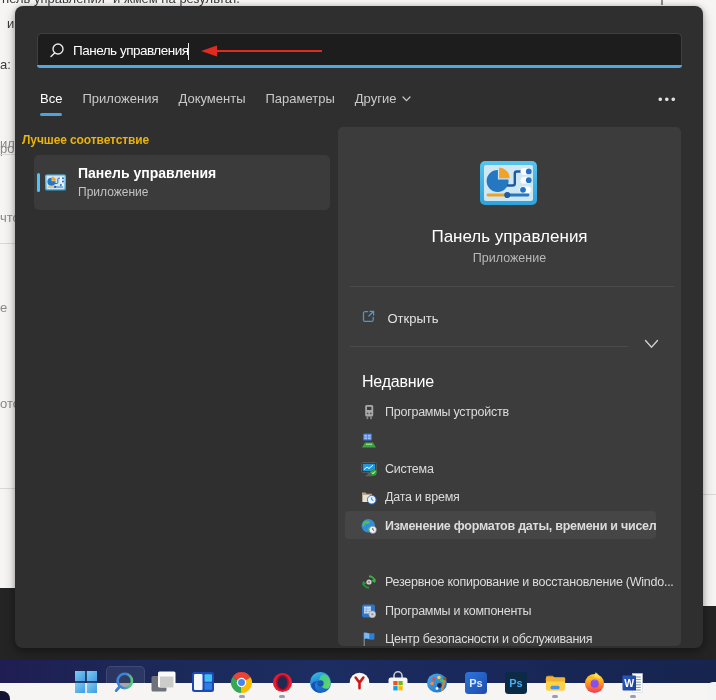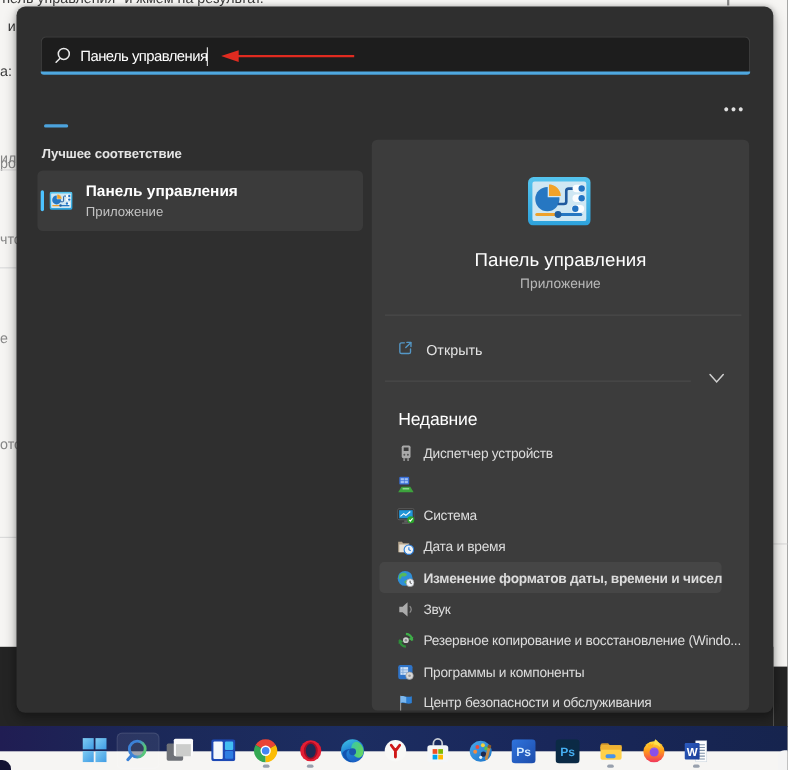--- a/index.html
+++ b/index.html
@@ -23,21 +23,21 @@
   .sb-underline { left:22px; top:59px; width:645px; height:3px; background:#4fa8e0; border-radius:0 0 5px 5px; }
   .sb-text { left:58px; top:37px; color:#ffffff; font-size:13.5px; letter-spacing:-0.5px; }
   .caret { left:173px; top:37px; width:1px; height:17px; background:#e8e8e8; }
 
   .tabs { left:25px; top:84.5px; color:#c9c9c9; font-size:13px; }
   .tabs span { margin-right:20px; }
   .tabs .on { color:#fff; }
   .tabpill { left:24.5px; top:107px; width:22px; height:3px; border-radius:2px; background:#4ca3dd; }
   .dots { left:643px; top:86px; color:#e0e0e0; font-size:13px; letter-spacing:2px; }
 
-  .bm-label { left:23px; top:127px; color:#e5e5e5; font-size:12px; font-weight:bold; letter-spacing:-0.1px; }
+  .bm-label { left:7px; top:127px; color:#eab308; font-size:12px; font-weight:bold; letter-spacing:-0.1px; }
   .bm-card { left:18.5px; top:148.5px; width:296px; height:55px; background:#3b3b3b; border-radius:5px; }
   .bm-accent { left:21.5px; top:167px; width:3px; height:19px; background:#4cc2ff; border-radius:2px; }
   .bm-icon { left:30px; top:168px; }
   .bm-title { left:63px; top:159px; color:#fff; font-size:14px; font-weight:bold; }
   .bm-sub { left:63px; top:179px; color:#c2c2c2; font-size:12px; }
 
   .rcard { left:323px; top:121px; width:343px; height:519px; background:#3c3c3c; border-radius:5px; overflow:hidden; }
   .r-icon { left:142px; top:34px; }
   .r-title { left:0; top:100px; width:343px; text-align:center; color:#fff; font-size:17px; }
   .r-sub { left:0; top:124px; width:343px; text-align:center; color:#b8b8b8; font-size:12.5px; }
@@ -110,20 +110,25 @@
     <circle cx="11" cy="9" r="5" fill="none" stroke="#e8e8e8" stroke-width="1.4"></circle>
     <line x1="7.4" y1="13.2" x2="4" y2="16.6" stroke="#e8e8e8" stroke-width="1.4" stroke-linecap="round"></line>
   </svg>
   <div class="abs sb-text">Панель управления</div>
   <div class="abs caret"></div>
   <svg class="abs" style="left:186px; top:39px;" width="122" height="12" viewBox="0 0 122 12">
     <line x1="14" y1="6" x2="121" y2="6" stroke="#e02b20" stroke-width="2"></line>
     <path d="M0,6 L16,0.6 L16,11.4 Z" fill="#e02b20"></path>
   </svg>
 
+  <div class="abs tabs">
+    <span class="on">Все</span><span>Приложения</span><span>Документы</span><span>Параметры</span><span>Другие <svg width="9" height="6" viewBox="0 0 9 6" style="margin:0 0 1px 2px;">
+          <path d="M1,1 L4.5,4.7 L8,1" fill="none" stroke="#c9c9c9" stroke-width="1.2" stroke-linecap="round"></path>
+        </svg></span>
+  </div>
   <div class="abs tabpill"></div>
   <div class="abs dots">•••</div>
 
   <div class="abs bm-label">Лучшее соответствие</div>
   <div class="abs bm-card"></div>
   <div class="abs bm-accent"></div>
   <svg class="abs bm-icon" width="21" height="17" viewBox="0 0 57 44">
       <use href="#cpl"></use>
     </svg>
   <div class="abs bm-title">Панель управления</div>
@@ -151,21 +156,21 @@
 
     <div class="abs rrow" style="top:271px;">
       <svg class="ric" width="16" height="16" viewBox="0 0 16 16">
           <rect x="4.2" y="1" width="8" height="11.5" rx="1.5" fill="#a9a9a9"></rect>
           <rect x="6" y="2.8" width="4.4" height="3.2" fill="#3c3c3c"></rect>
           <circle cx="6.6" cy="9.4" r="0.9" fill="#555"></circle>
           <circle cx="9.8" cy="9.4" r="0.9" fill="#555"></circle>
           <rect x="5.6" y="12.5" width="1.6" height="2.6" fill="#8c8c8c"></rect>
           <rect x="9.2" y="12.5" width="1.6" height="2.6" fill="#8c8c8c"></rect>
         </svg>
-      <span class="rtx">Диспетчер устройств</span>
+      <span class="rtx">Программы устройств</span>
     </div>
     <div class="abs rrow" style="top:299.5px;">
       <svg class="ric" width="16" height="16" viewBox="0 0 16 16">
           <rect x="2" y="0.5" width="9" height="7" rx="1" fill="#3a6fd8"></rect>
           <rect x="3.2" y="1.7" width="3" height="2" fill="#9fc0f5"></rect>
           <rect x="6.8" y="1.7" width="3" height="2" fill="#9fc0f5"></rect>
           <rect x="3.2" y="4.3" width="3" height="2" fill="#9fc0f5"></rect>
           <rect x="6.8" y="4.3" width="3" height="2" fill="#9fc0f5"></rect>
           <path d="M1,14.5 L4,9.5 L12,9.5 L15,14.5 Z" fill="#3da33d"></path>
           <rect x="5" y="10.6" width="6" height="1.4" fill="#8fd88f"></rect>
@@ -194,27 +199,20 @@
     </div>
     <div class="abs rrow" style="top:384.5px;font-weight:bold;">
       <svg class="ric" width="16" height="16" viewBox="0 0 16 16">
           <circle cx="7.3" cy="7.8" r="6.8" fill="#2e8fd8"></circle>
           <path d="M2.5,4 C4,2.5 7,2 8.5,3.5 C10,5 7,6.5 5.5,6 C4,5.5 4,7.5 2.8,8.5 C1.6,9.5 1,6 2.5,4 Z" fill="#55b85c"></path>
           <path d="M8,9.5 C9.5,8.8 11.5,9.5 11.5,11 C11.5,12.5 9,13.5 7.5,12.5 C6,11.5 6.5,10.2 8,9.5 Z" fill="#55b85c"></path>
           <circle cx="11.8" cy="11.8" r="3.6" fill="#f0f4f8" stroke="#888" stroke-width="0.6"></circle>
           <path d="M11.8,9.9 L11.8,11.8 L13.2,12.6" stroke="#444" stroke-width="0.9" fill="none"></path>
         </svg>
       <span class="rtx">Изменение форматов даты, времени и чисел</span>
-    </div>
-    <div class="abs rrow" style="top:413px;">
-      <svg class="ric" width="16" height="16" viewBox="0 0 16 16">
-          <path d="M2,5.5 L5,5.5 L9.5,1.5 L9.5,14.5 L5,10.5 L2,10.5 Z" fill="#ababab"></path>
-          <path d="M11.5,5 A4.5,4.5 0 0 1 11.5,11" stroke="#8a8a8a" stroke-width="1.1" fill="none"></path>
-        </svg>
-      <span class="rtx">Звук</span>
     </div>
     <div class="abs rrow" style="top:441px;text-decoration:underline;">
       <svg class="ric" width="16" height="16" viewBox="0 0 16 16">
           <path d="M8,2.2 A6,6 0 0 1 13.8,8" stroke="#3fae49" stroke-width="2" fill="none"></path>
           <path d="M14.8,4.8 L13.8,9 L10.2,6.6 Z" fill="#3fae49"></path>
           <path d="M8,13.8 A6,6 0 0 1 2.2,8" stroke="#2f8f3a" stroke-width="2" fill="none"></path>
           <path d="M1.2,11.2 L2.2,7 L5.8,9.4 Z" fill="#2f8f3a"></path>
           <circle cx="8" cy="8" r="2.6" fill="#cfcfcf"></circle>
           <circle cx="8" cy="8" r="1.1" fill="#8a8a8a"></circle>
         </svg>

